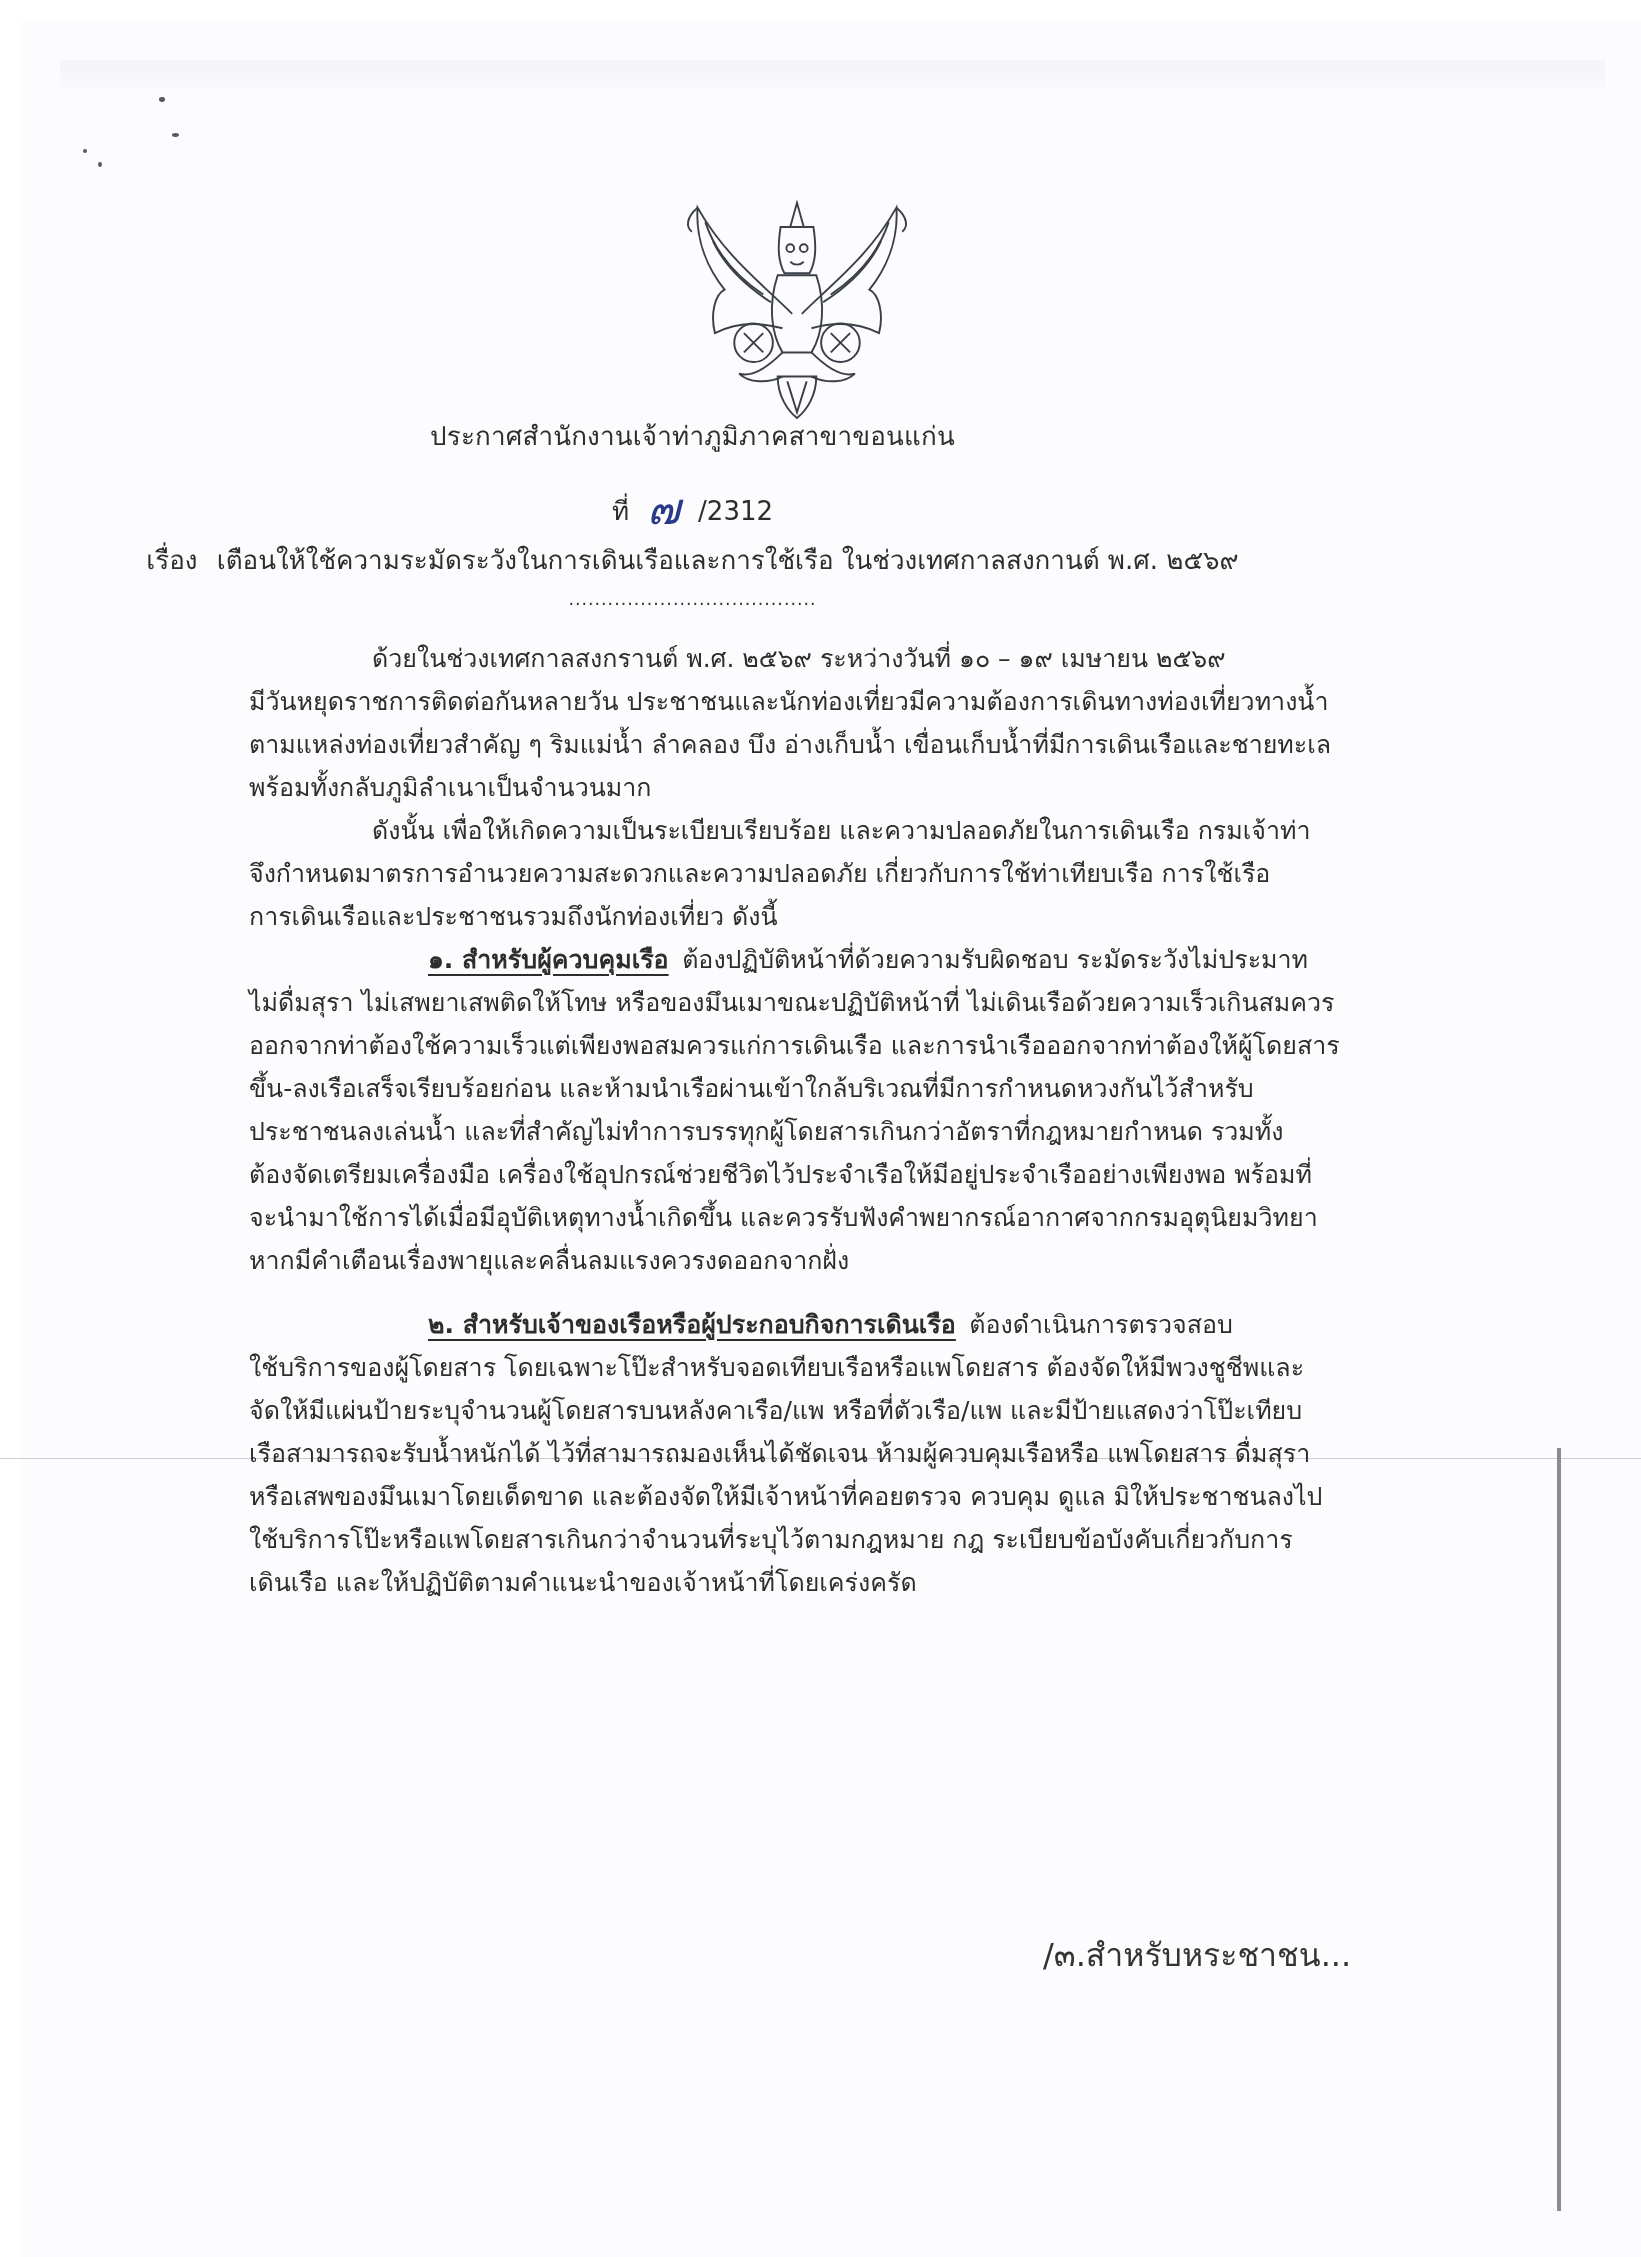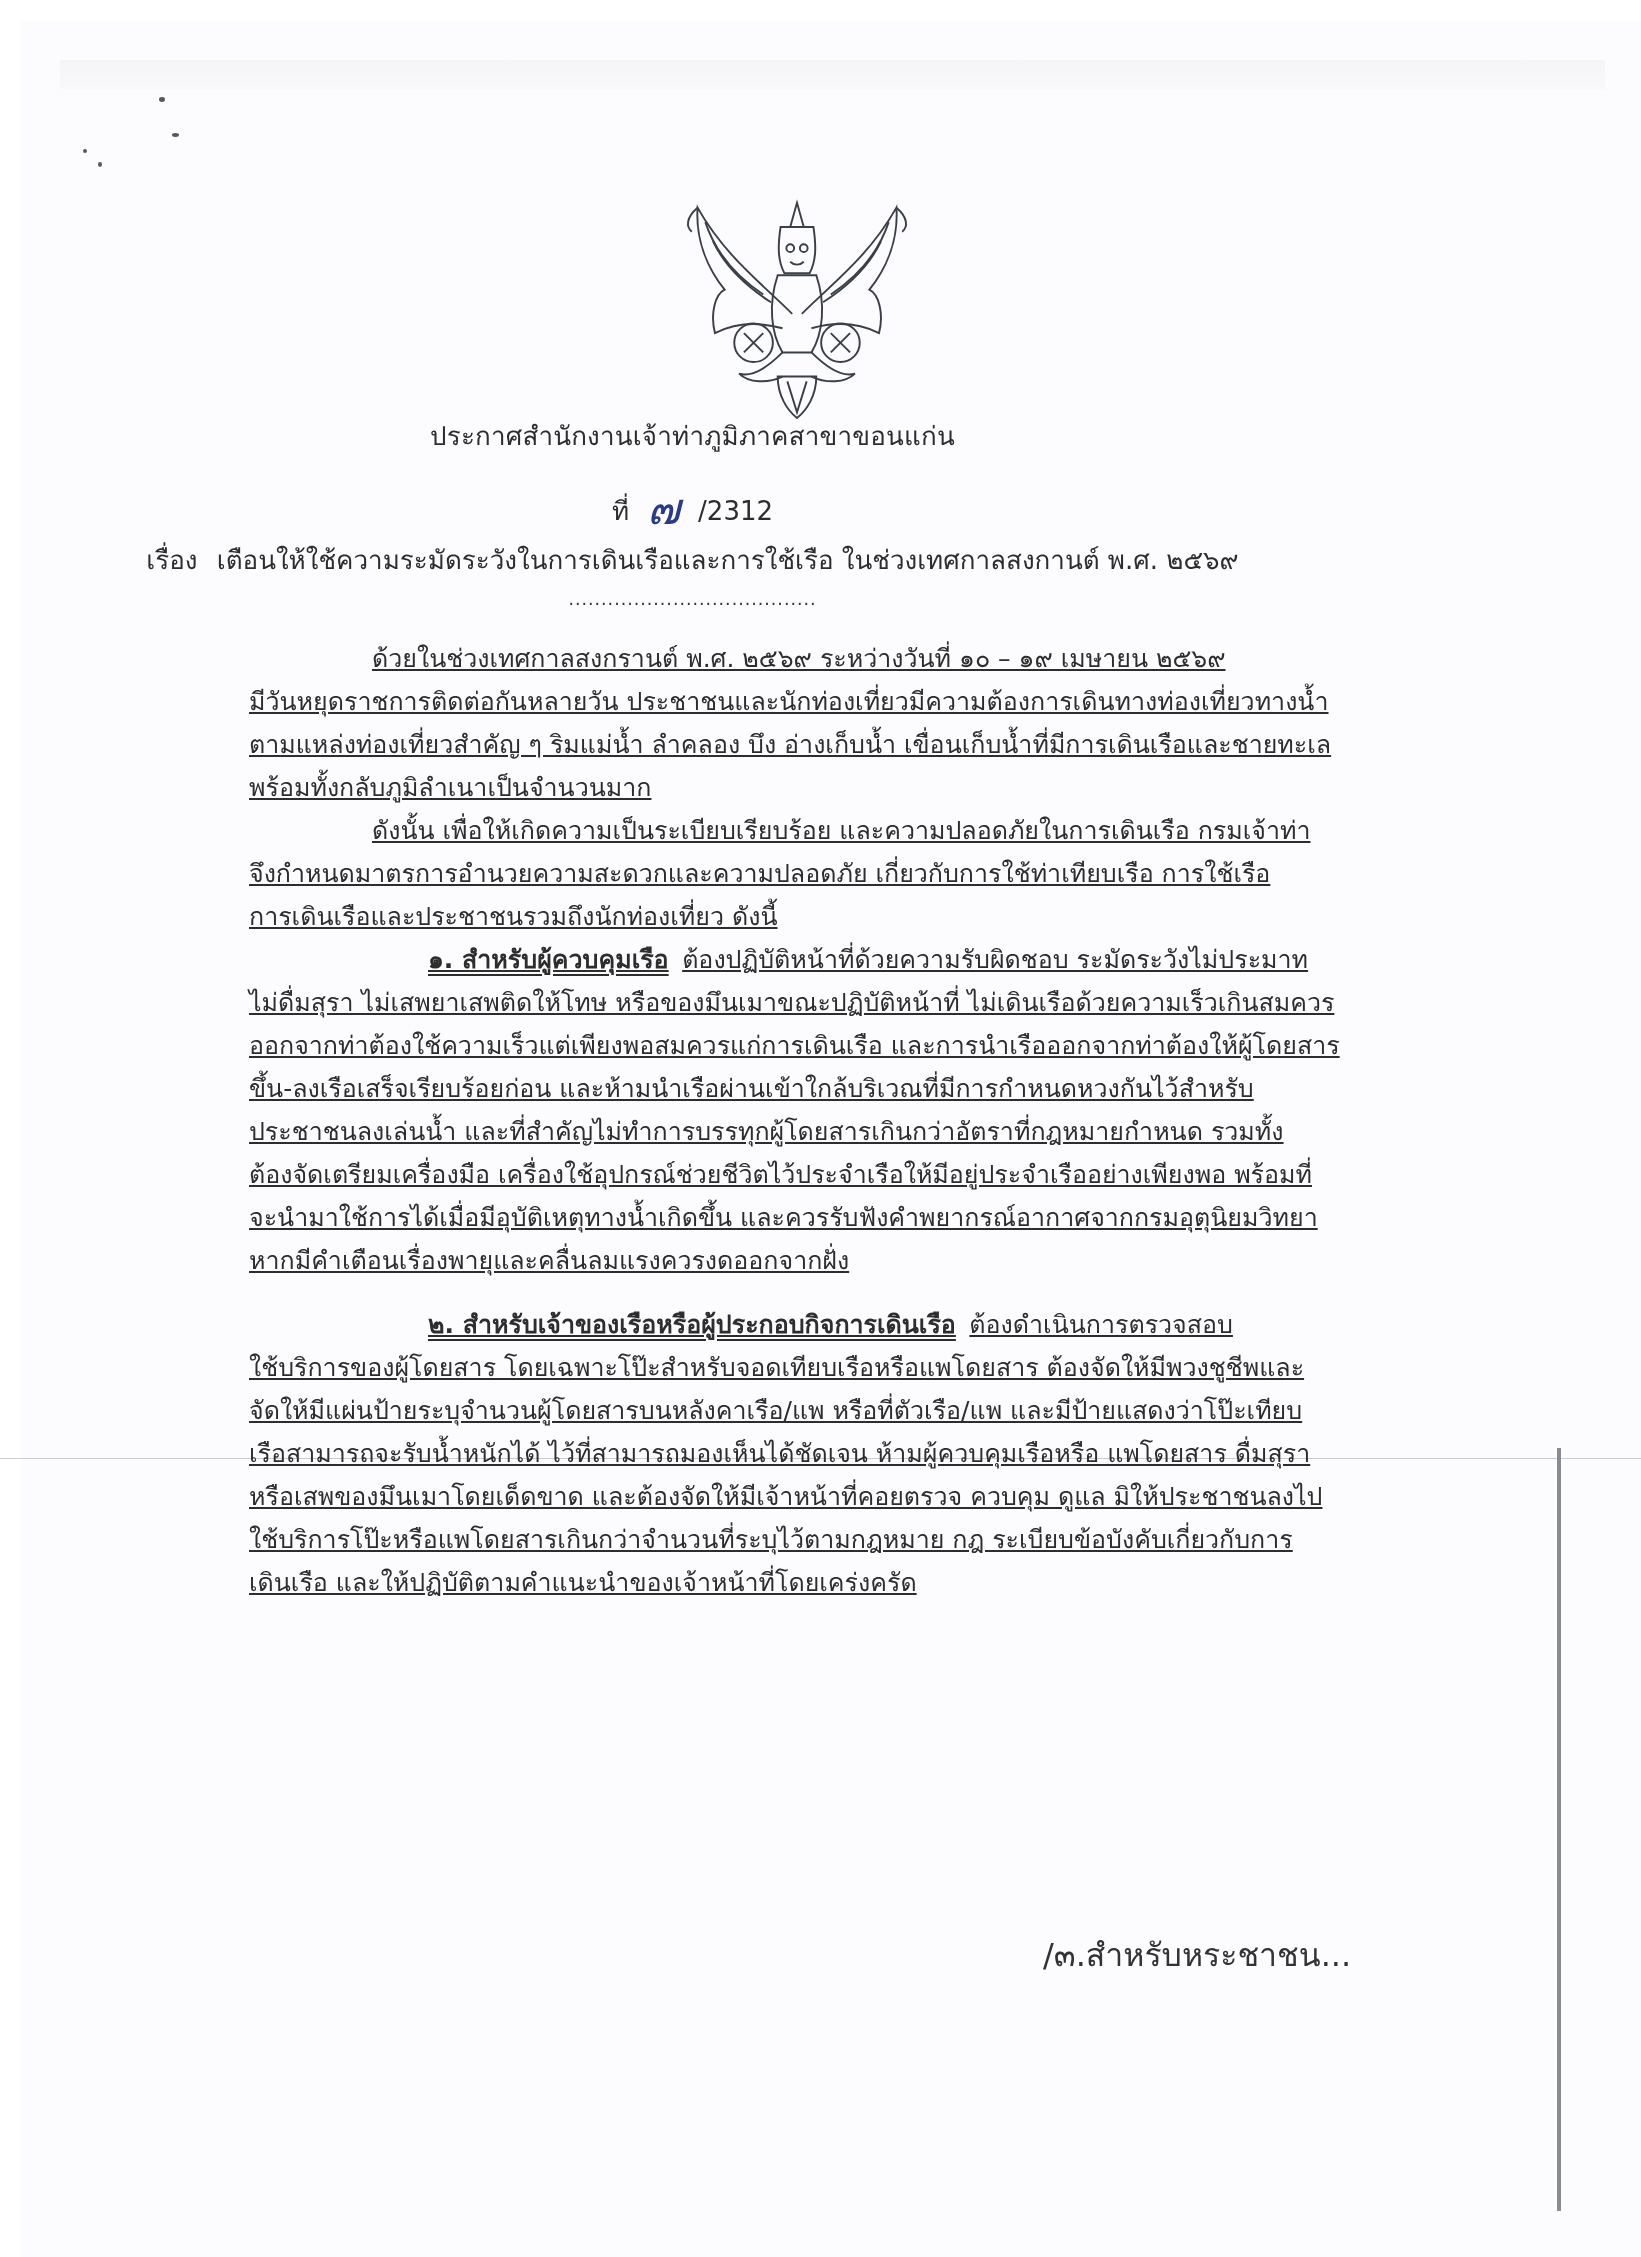--- a/index.html
+++ b/index.html
@@ -103,21 +103,20 @@
       left: 249px;
       width: 1120px;
       top: 637px;
       font-size: 25px;
       line-height: 43px;
     }
     .para {
       margin: 0;
       text-align: justify;
       text-align-last: left;
-      text-decoration: underline;
     }
     .indent {
       text-indent: 123px;
     }
     .indent-section {
       text-indent: 179px;
     }
     .section-gap {
       margin-top: 21px;
     }

